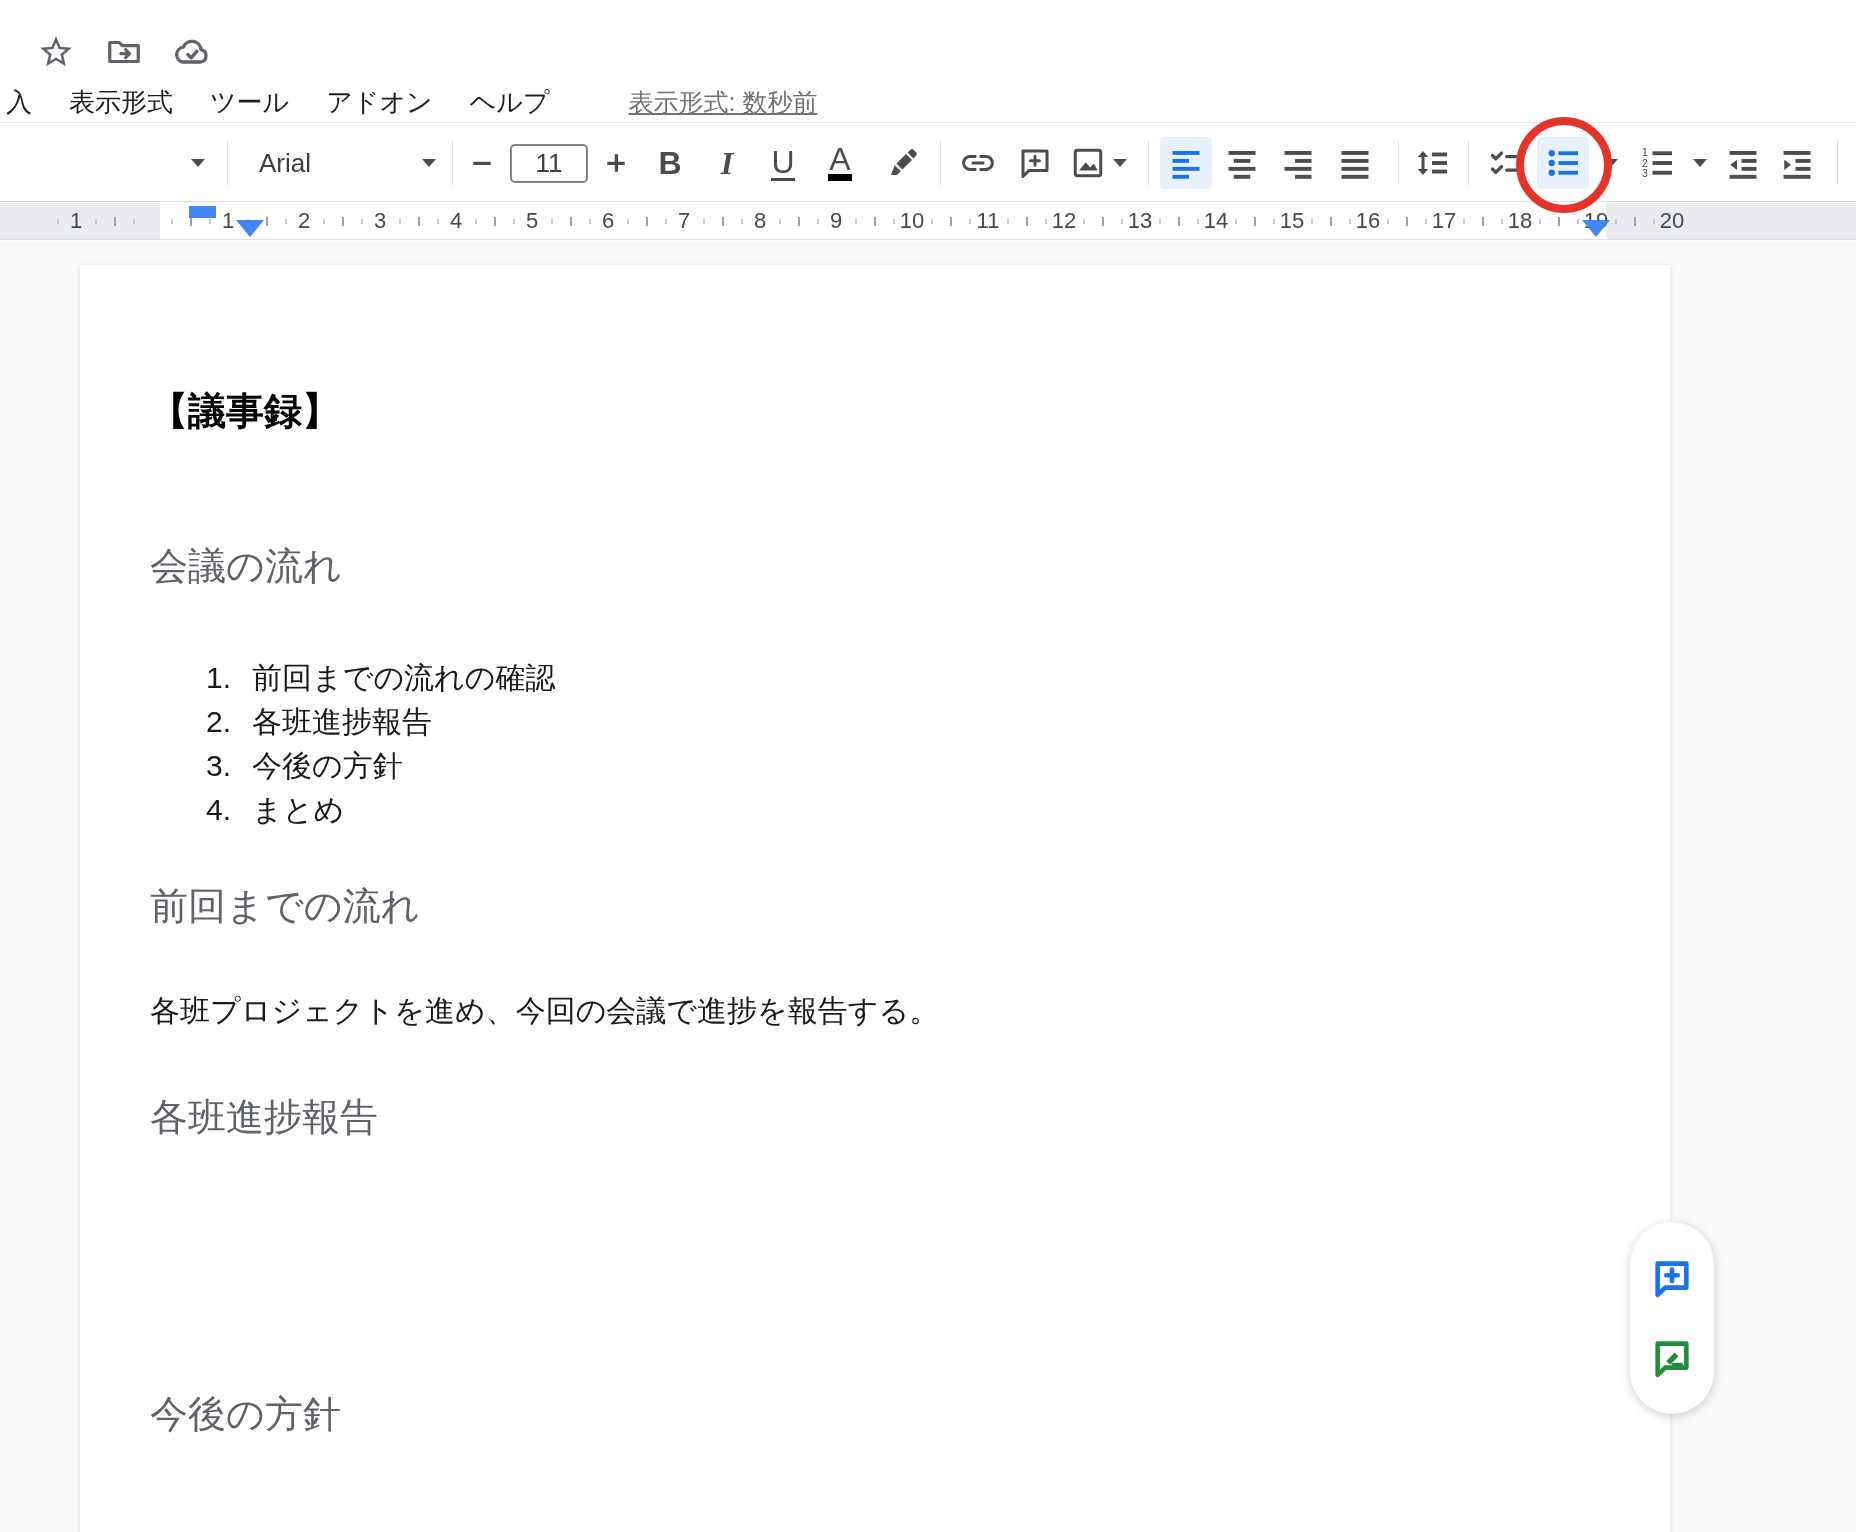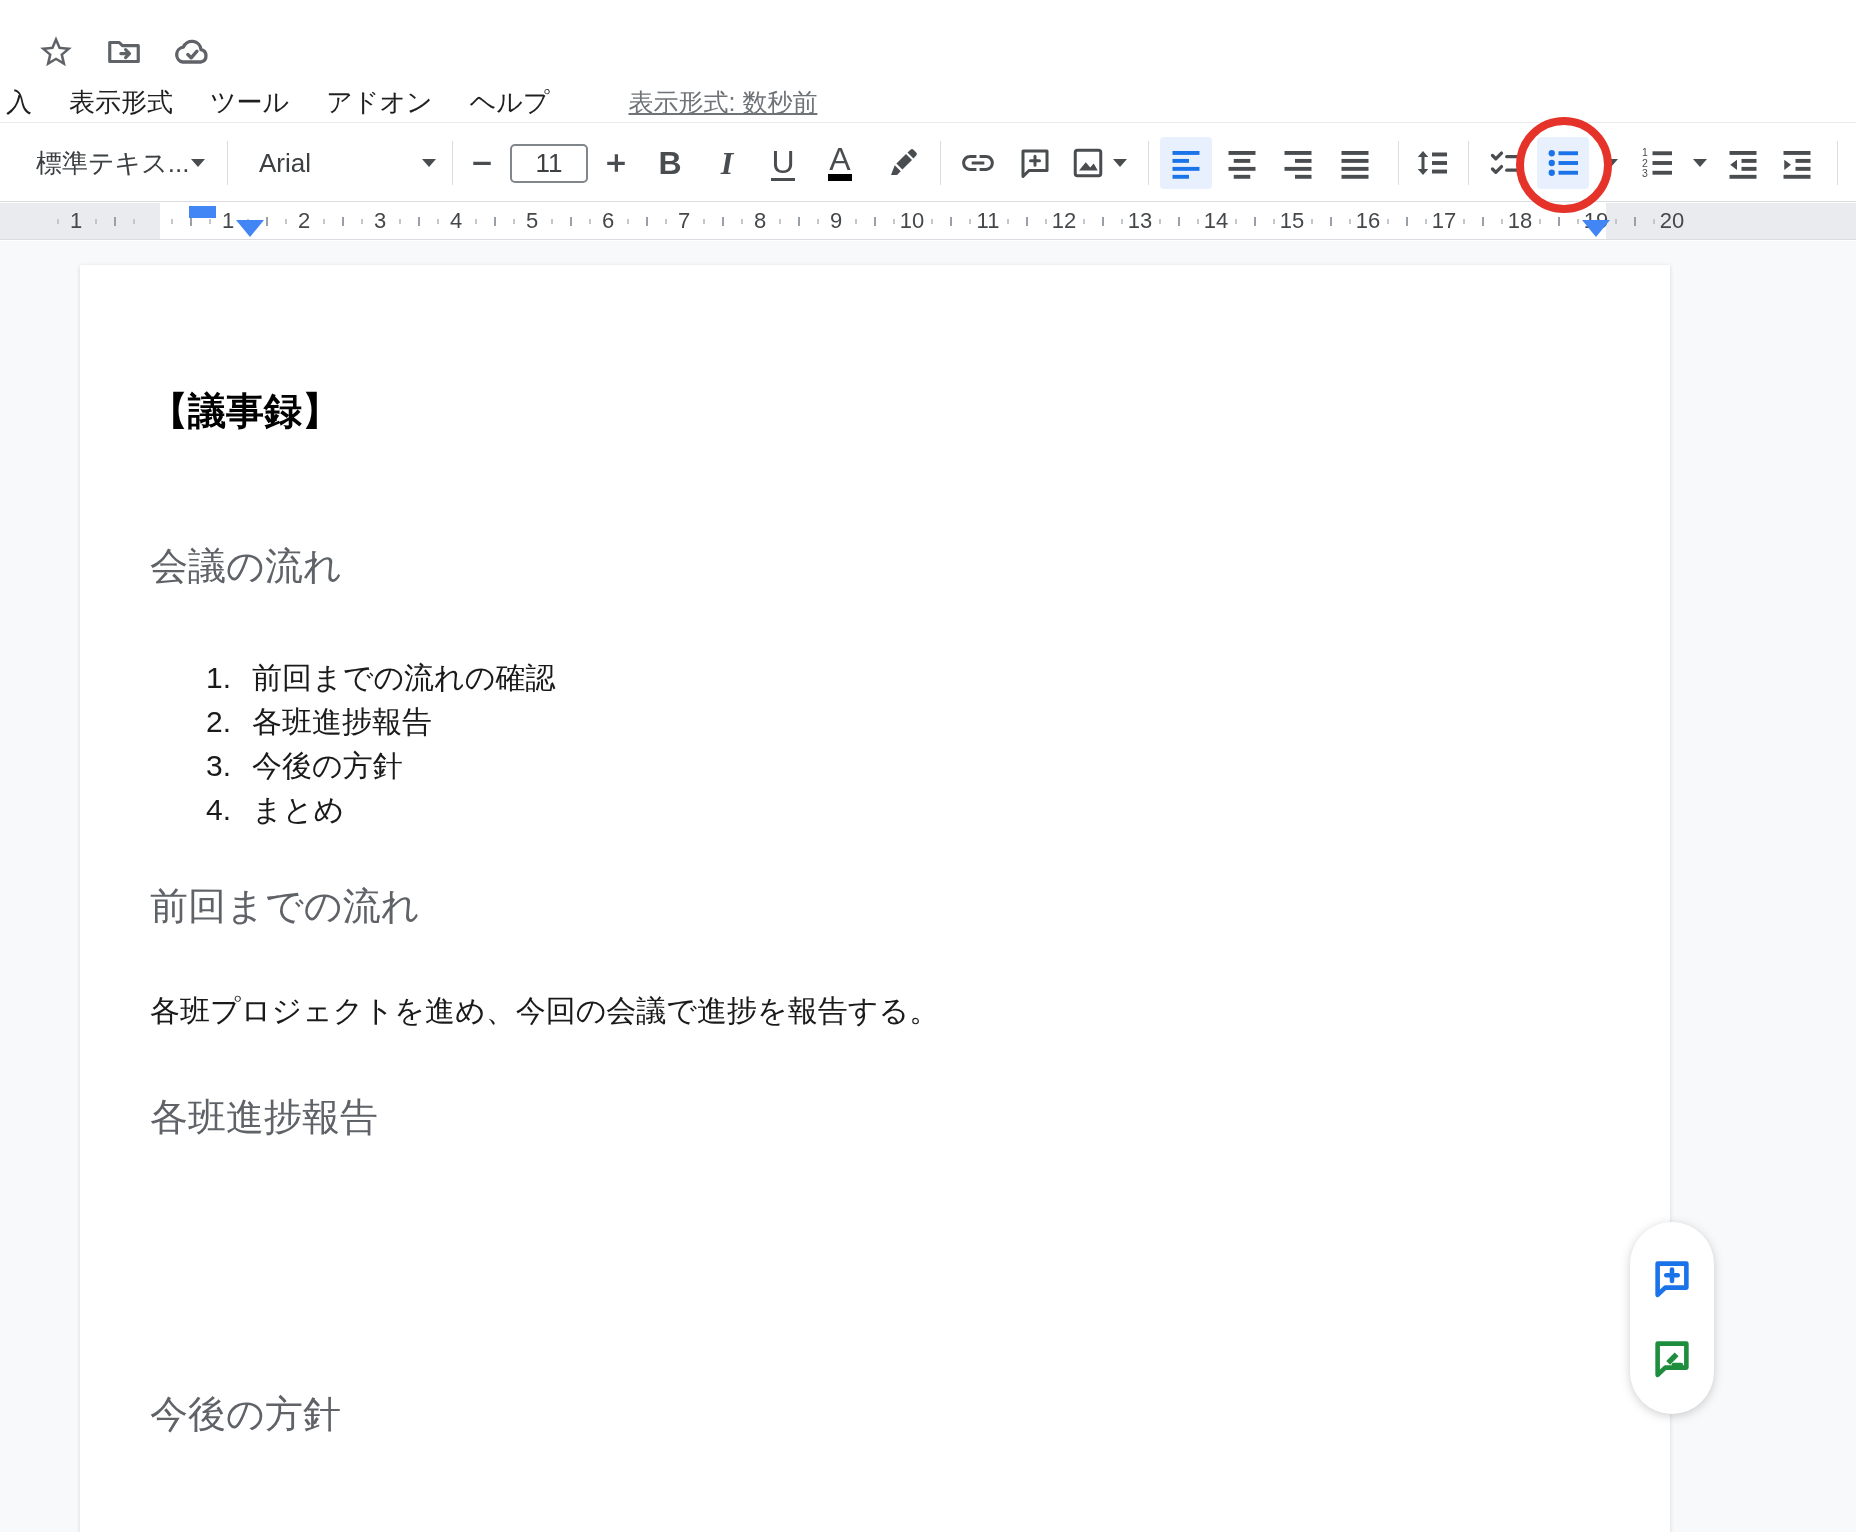--- a/index.html
+++ b/index.html
@@ -91,23 +91,20 @@
     <span class="mitem">入</span>
     <span class="mitem">表示形式</span>
     <span class="mitem">ツール</span>
     <span class="mitem">アドオン</span>
     <span class="mitem">ヘルプ</span>
     <span class="lastedit">表示形式: 数秒前</span>
   </div>
 
   <div class="toolbar">
 
-    <div class="tlabel" style="left:36px;">
-      <span>標準テキス...</span>
-    </div>
     <span class="ddarrow" style="position:absolute; left:191px; top:36px;"></span>
     <div class="tsep" style="left:227px;"></div>
 
     <div class="tlabel" style="left:259px;justify-content:center;">
       <span>Arial</span>
     </div>
     <span class="ddarrow" style="position:absolute; left:422px; top:36px;"></span>
     <div class="tsep" style="left:452px;"></div>
 
     <div class="tbtn" style="left:456px;">

